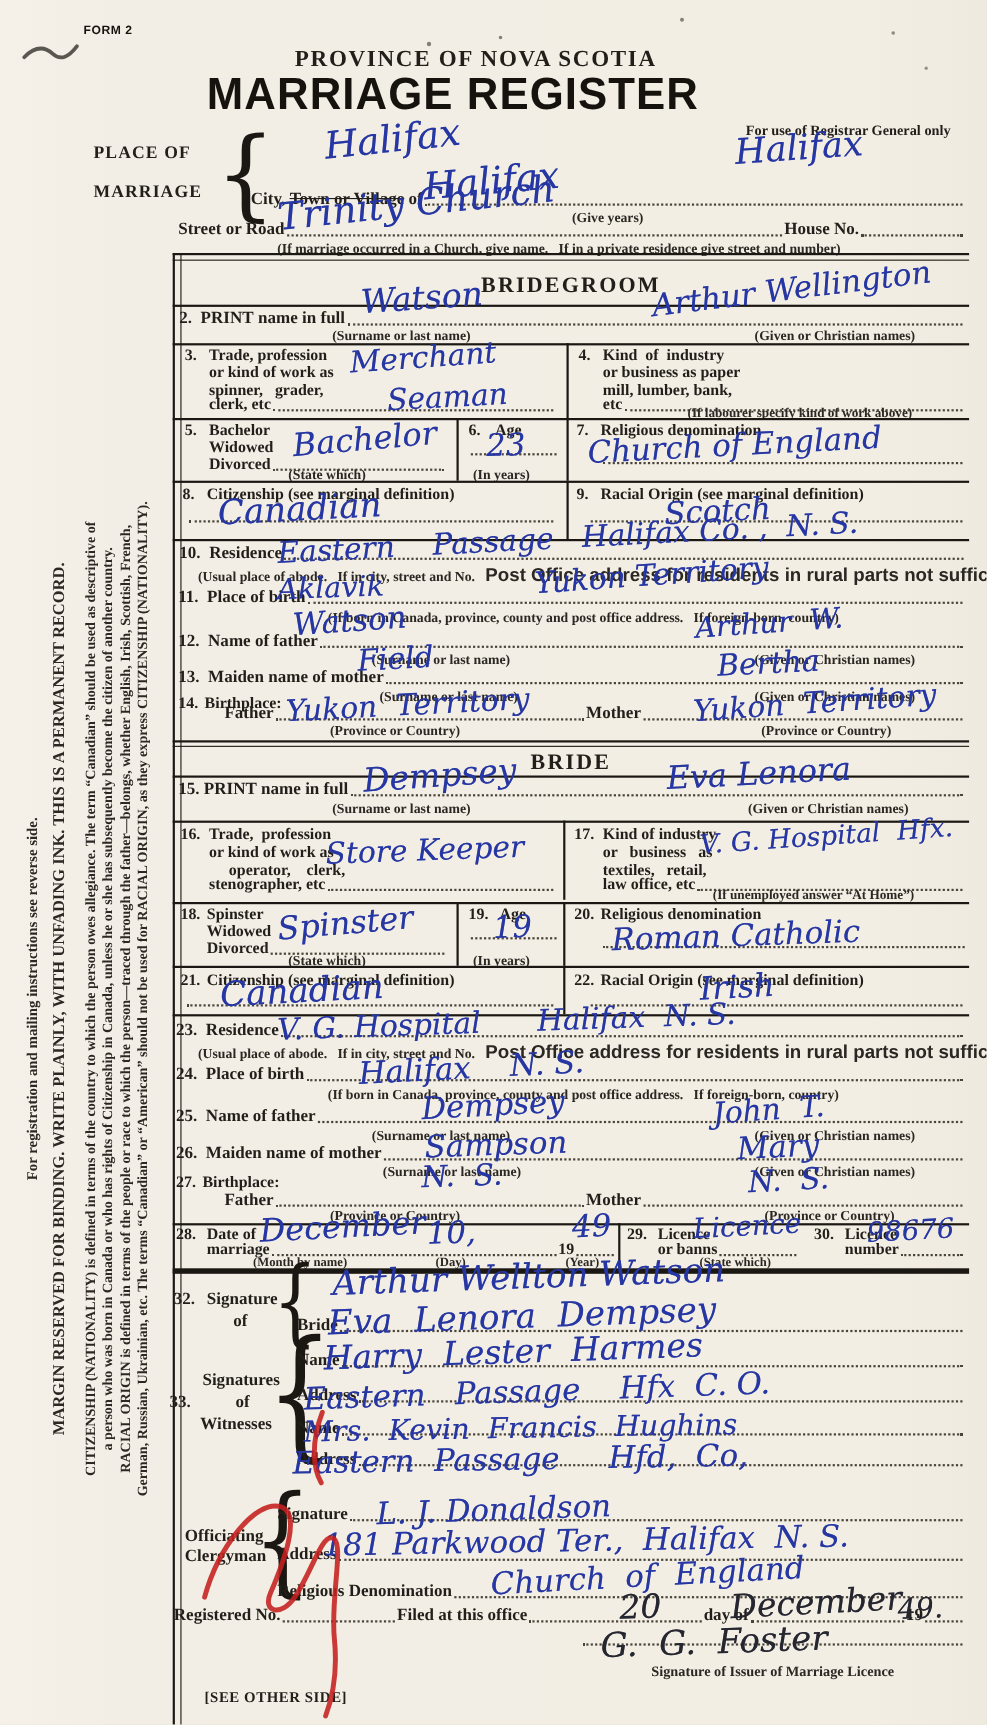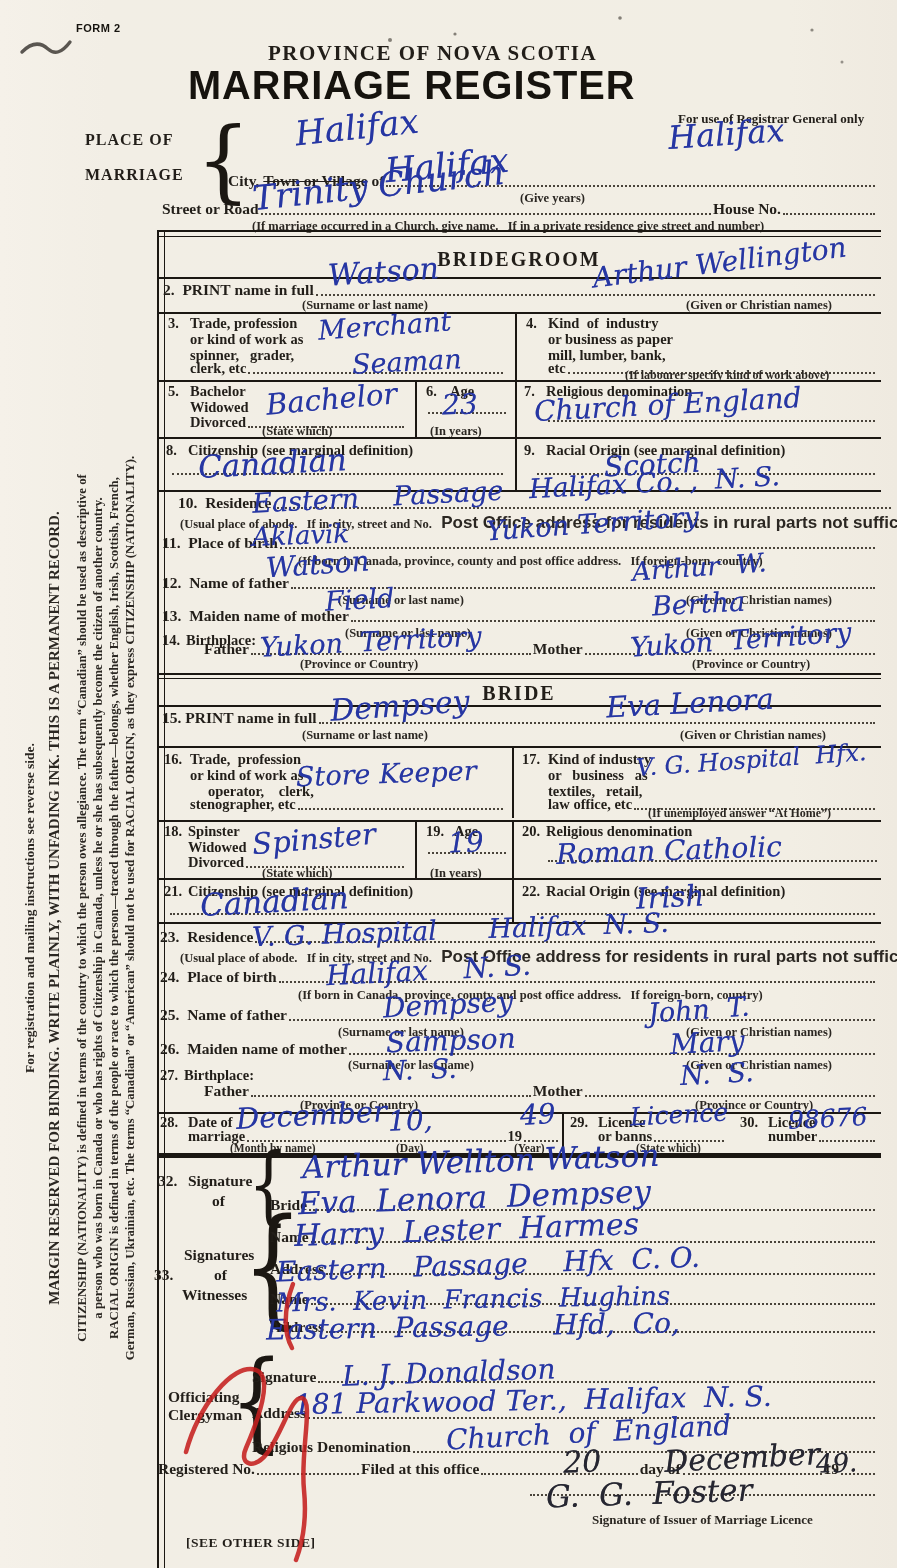--- a/index.html
+++ b/index.html
@@ -125,21 +125,21 @@
 
   <div class="plbl sm" style="left:166px;top:443px;">8.</div>
   <div class="plbl sm" style="left:188px;top:443px;">Citizenship (see marginal definition)</div>
   <div class="line" style="left:170px;top:473px;width:335px;"><span class="dl"></span></div>
   <div class="vdiv" style="left:515px;top:437px;height:53px;"></div>
   <div class="plbl sm" style="left:524px;top:443px;">9.</div>
   <div class="plbl sm" style="left:546px;top:443px;">Racial Origin (see marginal definition)</div>
   <div class="line" style="left:535px;top:473px;width:342px;"><span class="dl"></span></div>
   <div class="rule" style="top:490px;"></div>
 
-  <div class="line" style="left:178px;top:494px;width:715px;">
+  <div class="line" style="left:163px;top:494px;width:715px;">
     <span>10.</span><span>  </span><span>Residence</span><span class="dl"></span>
   </div>
   <div class="cap" style="left:180px;top:513px;"><span>(Usual place of abode.   If in city, street and No.   </span><span class="hv" style="font-weight:bold;">Post Office address for residents in rural parts not sufficient)</span></div>
 
   <div class="line" style="left:162px;top:534px;width:715px;">
     <span>11.</span><span>  </span><span>Place of birth</span><span class="dl"></span>
   </div>
   <div class="cap" style="left:298px;top:554px;">(If born in Canada, province, county and post office address.   If foreign-born, country)</div>
 
   <div class="line" style="left:162px;top:574px;width:715px;">

